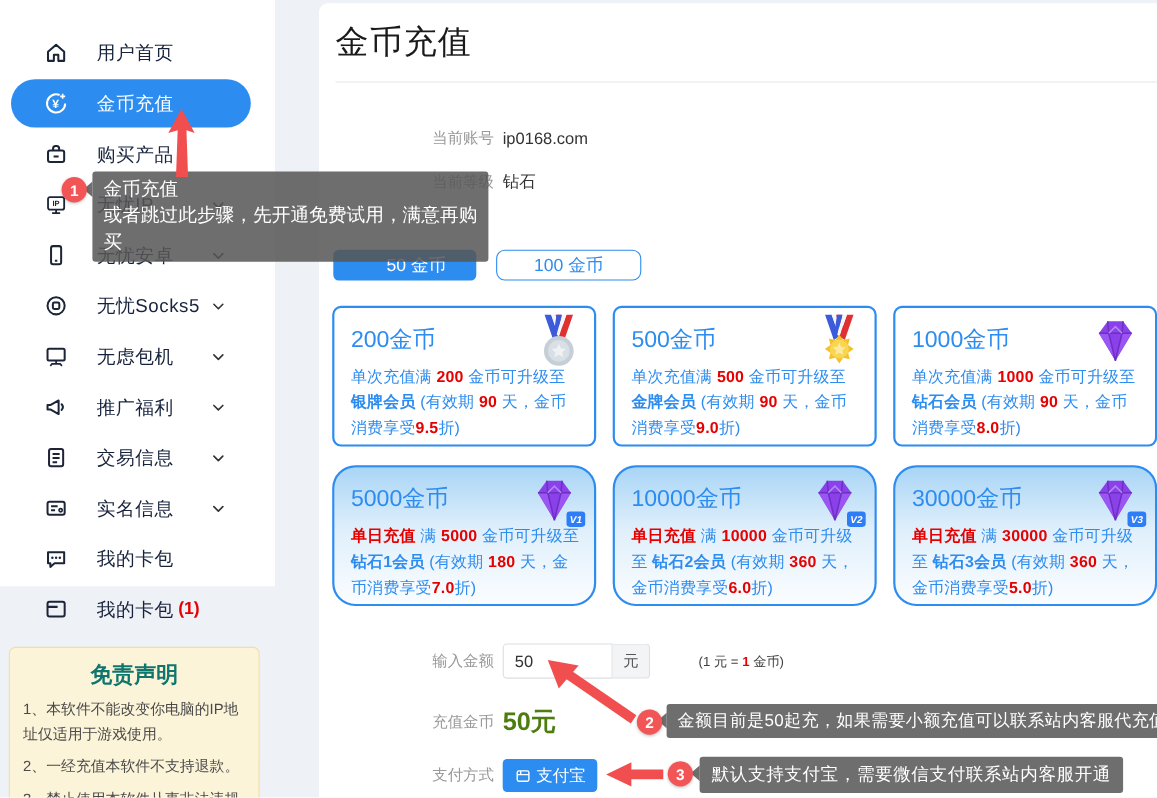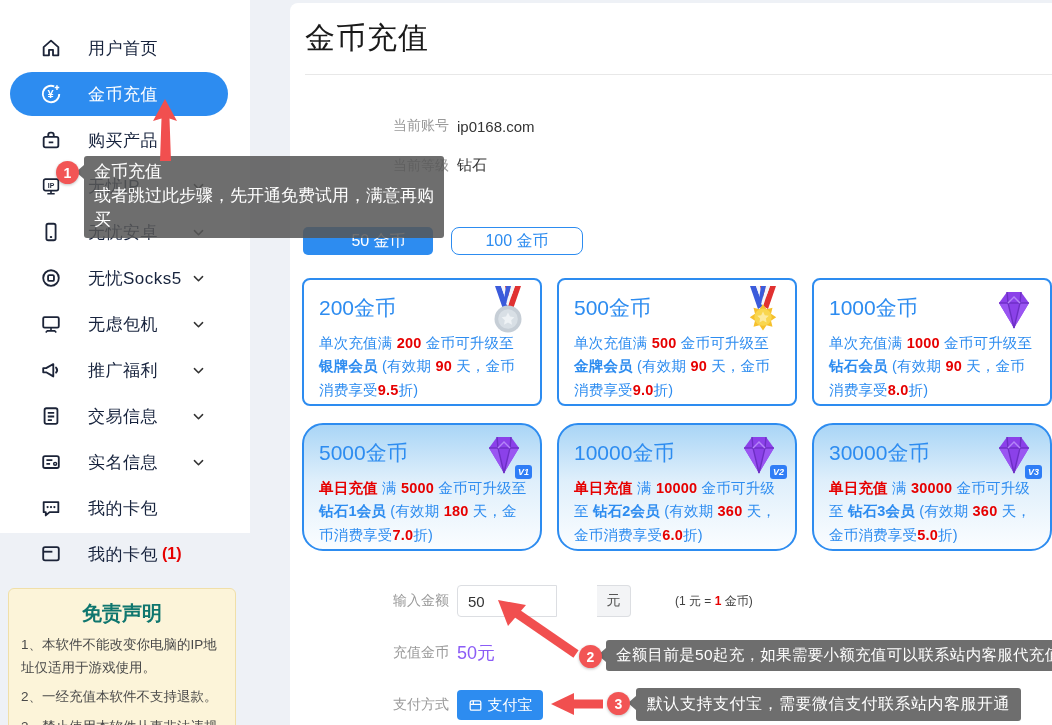--- a/index.html
+++ b/index.html
@@ -53,27 +53,27 @@
   .pcard-icon svg { width:48px; height:50px; display:block; }
   .vbadge { position:absolute; right:8px; top:40px; min-width:17px; height:14px; background:#2f7df6;
     border-radius:3px; color:#fff; font-size:9px; font-weight:700; font-style:italic;
     display:flex; align-items:center; justify-content:center; padding:0 2px;margin-left:12px; }
   .pcard-desc { margin-top:10px; font-size:14.5px; line-height:1.62; letter-spacing:.2px; }
   .sg-b { color:#2d8cf0; }
   .sg-bb { color:#2d8cf0; font-weight:700; }
   .sg-r { color:#e60000; font-weight:700; }
   .sg-d { color:#404040; }
   
-  .input-group { display:flex; height:32px;gap:40px; }
+  .input-group { display:flex; height:32px; }
   .amount-input { width:100px; height:32px; border:1px solid #dcdee2; border-radius:4px 0 0 4px;
     padding:0 10px; font-size:15px; color:#333; outline:none; font-family:inherit; }
   .amount-suffix { width:34px; height:32px; background:#f3f4f6; border:1px solid #dcdee2; border-left:none;
     border-radius:0 4px 4px 0; display:flex; align-items:center; justify-content:center; font-size:14px; color:#555; }
   .hint { margin-left:44px; font-size:12px; }
-  .coin-value { color:#8b5cf6; font-weight:400; font-size:18px; }
+  .coin-value { color:#4d7c0f; font-weight:700; font-size:23px; }
   
   .pay-btn { width:86px; height:30px; background:#2d8cf0; border:none; border-radius:4px; color:#fff;
     font-size:15px; display:flex; align-items:center; justify-content:center; gap:5px; cursor:pointer; font-family:inherit; }
   .pay-btn svg { width:15px; height:15px; display:block; }
   
   .num-badge { position:absolute; width:23px; height:23px; background:#f25555; border-radius:50%;
     color:#fff; font-size:14px; font-weight:700; display:flex; align-items:center; justify-content:center;
     z-index:60; box-shadow:0 1px 3px rgba(0,0,0,.25); }
   .tip { position:absolute; background:rgba(86,86,86,.86); color:#fff; border-radius:3px; z-index:55; }
   .tip:before { content:""; position:absolute; left:-8px; width:0; height:0;

